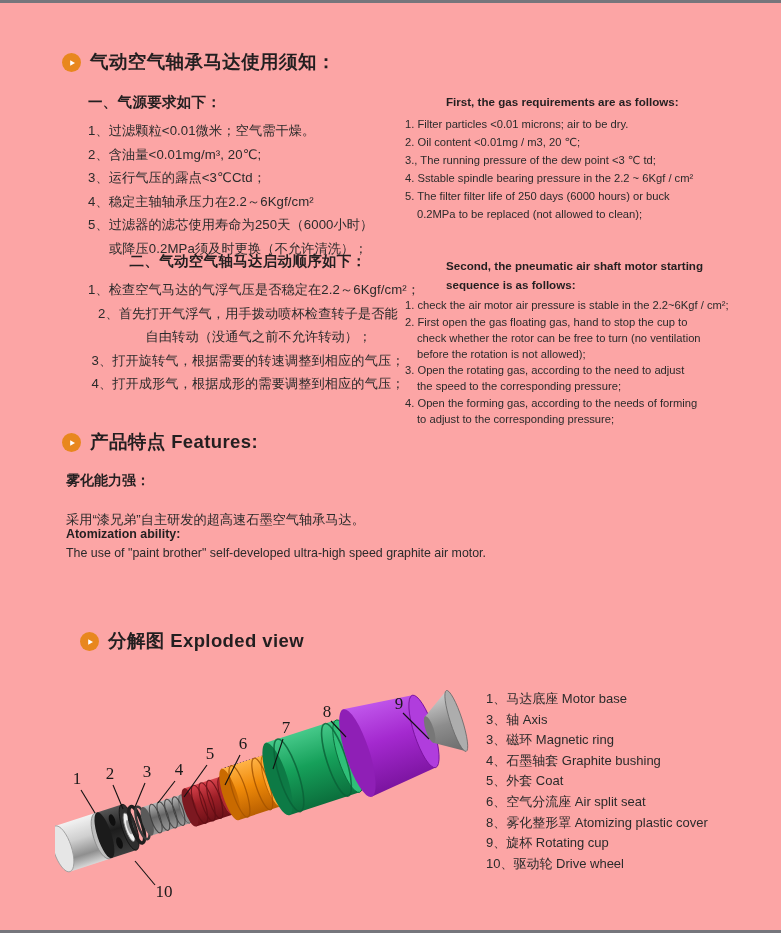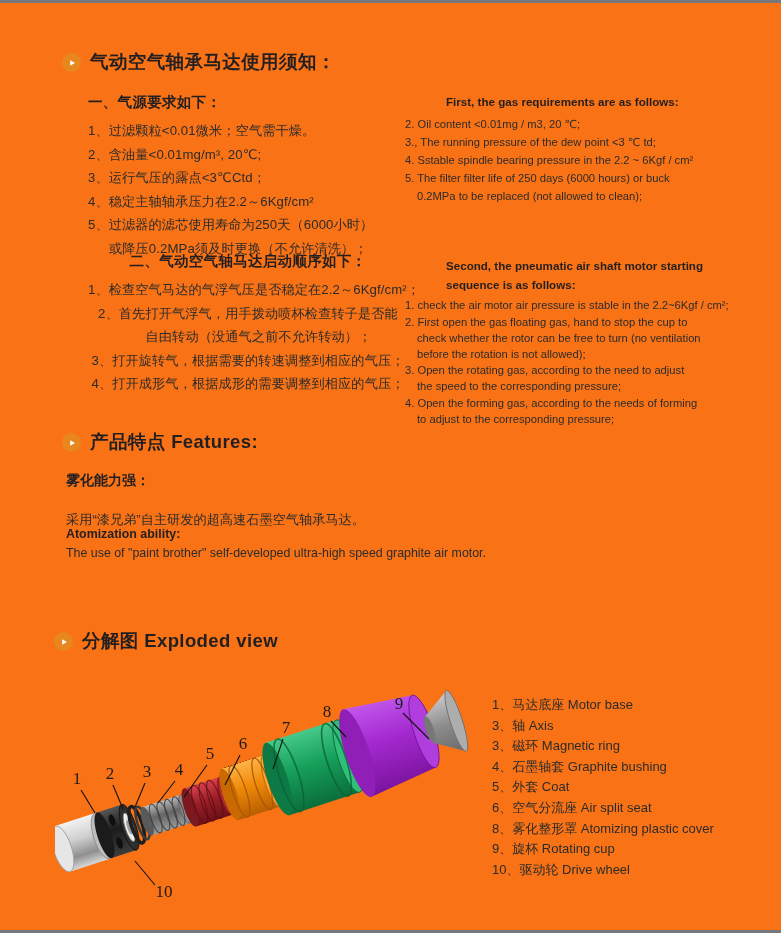--- a/index.html
+++ b/index.html
@@ -8,21 +8,21 @@
     background: #ffffff;
   }
   body {
     font-family: "Liberation Sans", "DejaVu Sans", sans-serif;
     color: #231f20;
   }
   .page {
     position: relative;
     width: 781px;
     height: 933px;
-    background: #f97316;
+    background: #fca5a5;
     overflow: hidden;
     box-sizing: border-box;
     border-top: 3px solid #76767c;
     border-bottom: 3px solid #76767c;
   }
 
   
   .section-head {
     position: absolute;
     display: flex;
@@ -122,21 +122,21 @@
   .feat-en-text {
     font-size: 12.4px; color: #2b2b2b; margin: 0;
   }
 
   
   .parts-list {
     position: absolute;
     left: 480px;
     top: 680px;
     list-style: none;
-    margin: 12px;
+    margin: 6px;
     padding: 0;
     width: 280px;
   }
   .parts-list li {
     font-size: 13px;
     line-height: 20.6px;
     color: #2b2b2b;
     white-space: nowrap;
   }
 
@@ -184,20 +184,21 @@
       <li>2、首先打开气浮气，用手拨动喷杯检查转子是否能</li>
       <li class="cn-cont">自由转动（没通气之前不允许转动）；</li>
       <li>3、打开旋转气，根据需要的转速调整到相应的气压；</li>
       <li>4、打开成形气，根据成形的需要调整到相应的气压；</li>
     </ul>
   </div>
 
   <div class="col-en" style="top:91px;">
     <p class="en-sub">First, the gas requirements are as follows:</p>
     <ul class="en-list">
+      <li>1. Filter particles &lt;0.01 microns; air to be dry.</li>
       <li>2. Oil content &lt;0.01mg / m3, 20 ℃;</li>
       <li>3., The running pressure of the dew point &lt;3 ℃ td;</li>
       <li>4. Sstable spindle bearing pressure in the 2.2 ~ 6Kgf / cm²</li>
       <li>5. The filter filter life of 250 days (6000 hours) or buck</li>
       <li class="en-cont">0.2MPa to be replaced (not allowed to clean);</li>
     </ul>
   </div>
 
   <div class="col-en" style="top:255px;">
     <p class="en-sub" style="margin-bottom:3px;">Second, the pneumatic air shaft motor starting</p>
@@ -226,21 +227,21 @@
   <div class="feat-block" style="top:469px;">
     <p class="feat-cn-title">雾化能力强：</p>
     <p class="feat-cn-text">采用“漆兄弟”自主研发的超高速石墨空气轴承马达。</p>
   </div>
 
   <div class="feat-block" style="top:524px;">
     <p class="feat-en-title">Atomization ability:</p>
     <p class="feat-en-text">The use of "paint brother" self-developed ultra-high speed graphite air motor.</p>
   </div>
 
-  <div class="section-head" style="left:54px; top:625px;align-items:center;">
+  <div class="section-head" style="left:80px; top:625px;align-items:center;">
     <span class="bullet-icon">
       <svg width="10" height="10" viewBox="0 0 10 10">
           <polygon points="3.2,2.2 8,5 3.2,7.8" fill="#ffffff"></polygon>
         </svg>
     </span>
     <span class="section-title">分解图 Exploded view</span>
   </div>
 
   <ul class="parts-list">
     <li>1、马达底座 Motor base</li>

